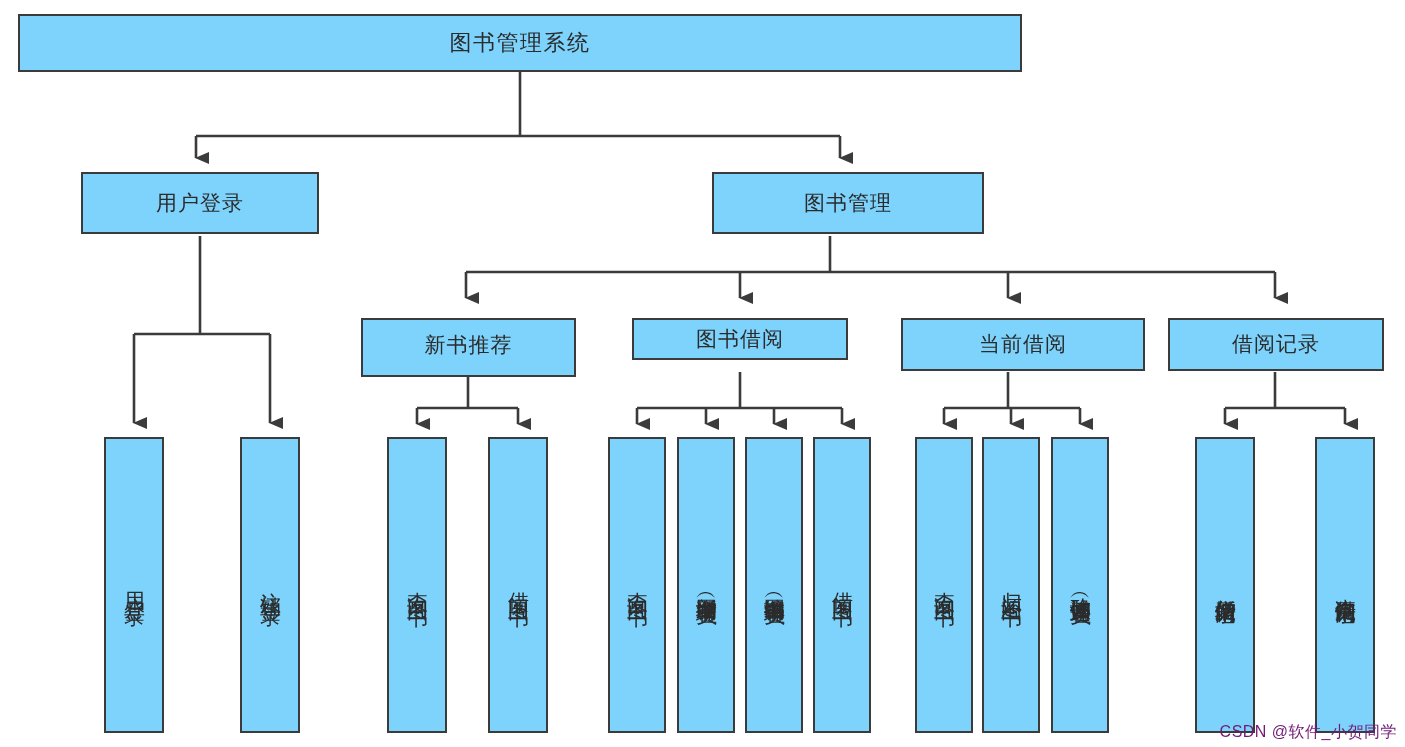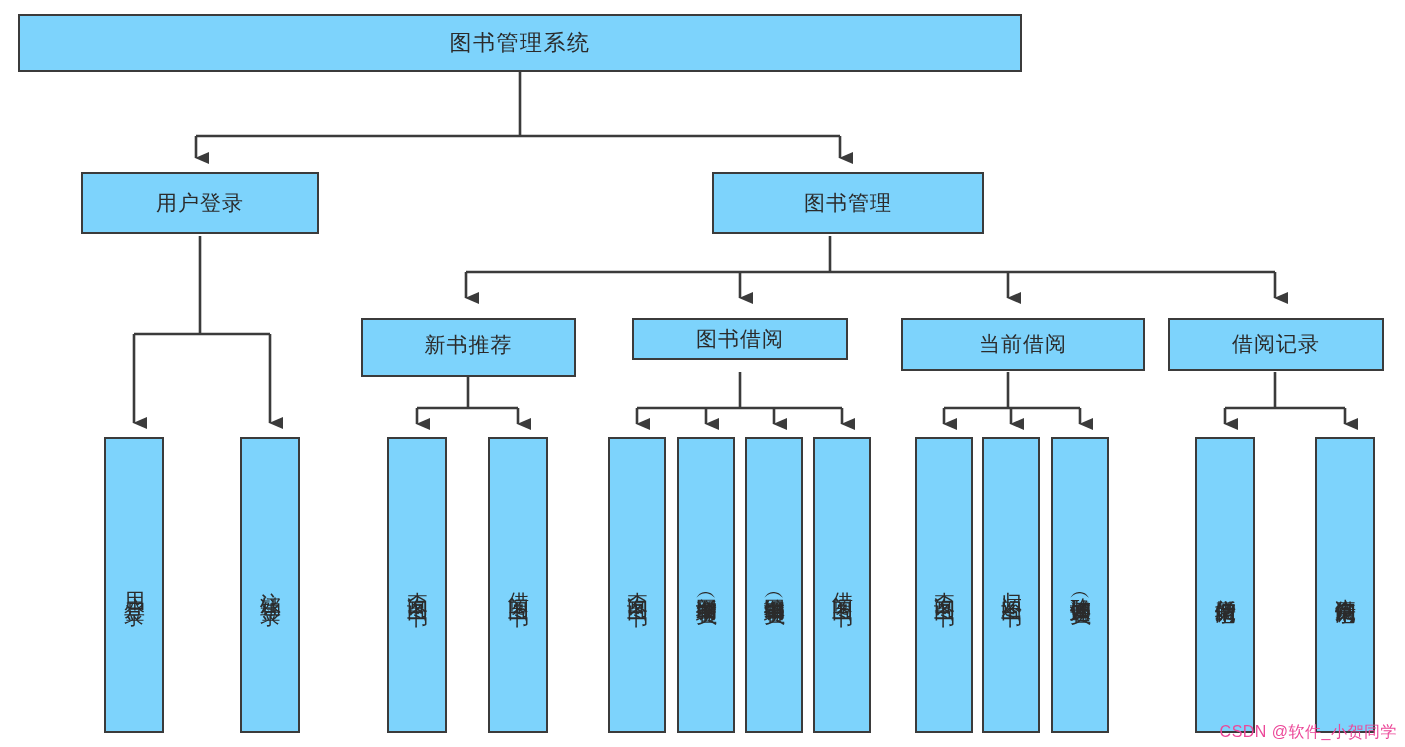--- a/index.html
+++ b/index.html
@@ -51,21 +51,21 @@
     justify-content:center;
   }
   .node.v.tight{
     letter-spacing:1px;
   }
   #watermark{
     position:absolute;
     right:8px;
     bottom:4px;
     font-size:16px;
-    color:#ec4899;
+    color:#701a75;
     letter-spacing:0.5px;
     white-space:nowrap;
     pointer-events:none;
   }
 </style>
 </head>
 <body>
 
 <div id="canvas">
 

